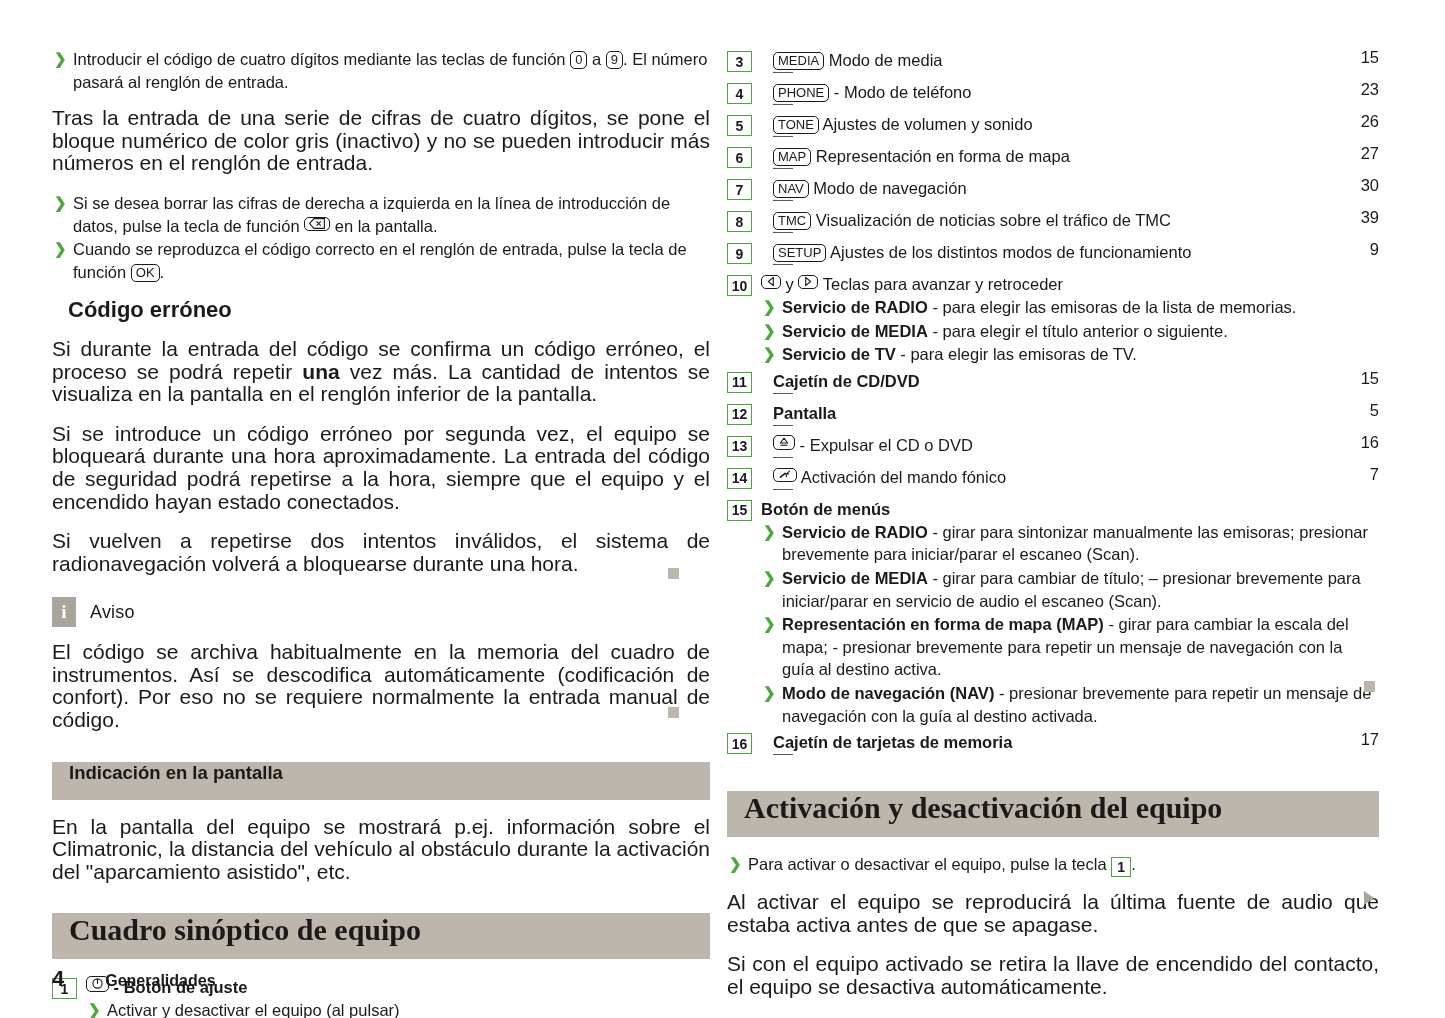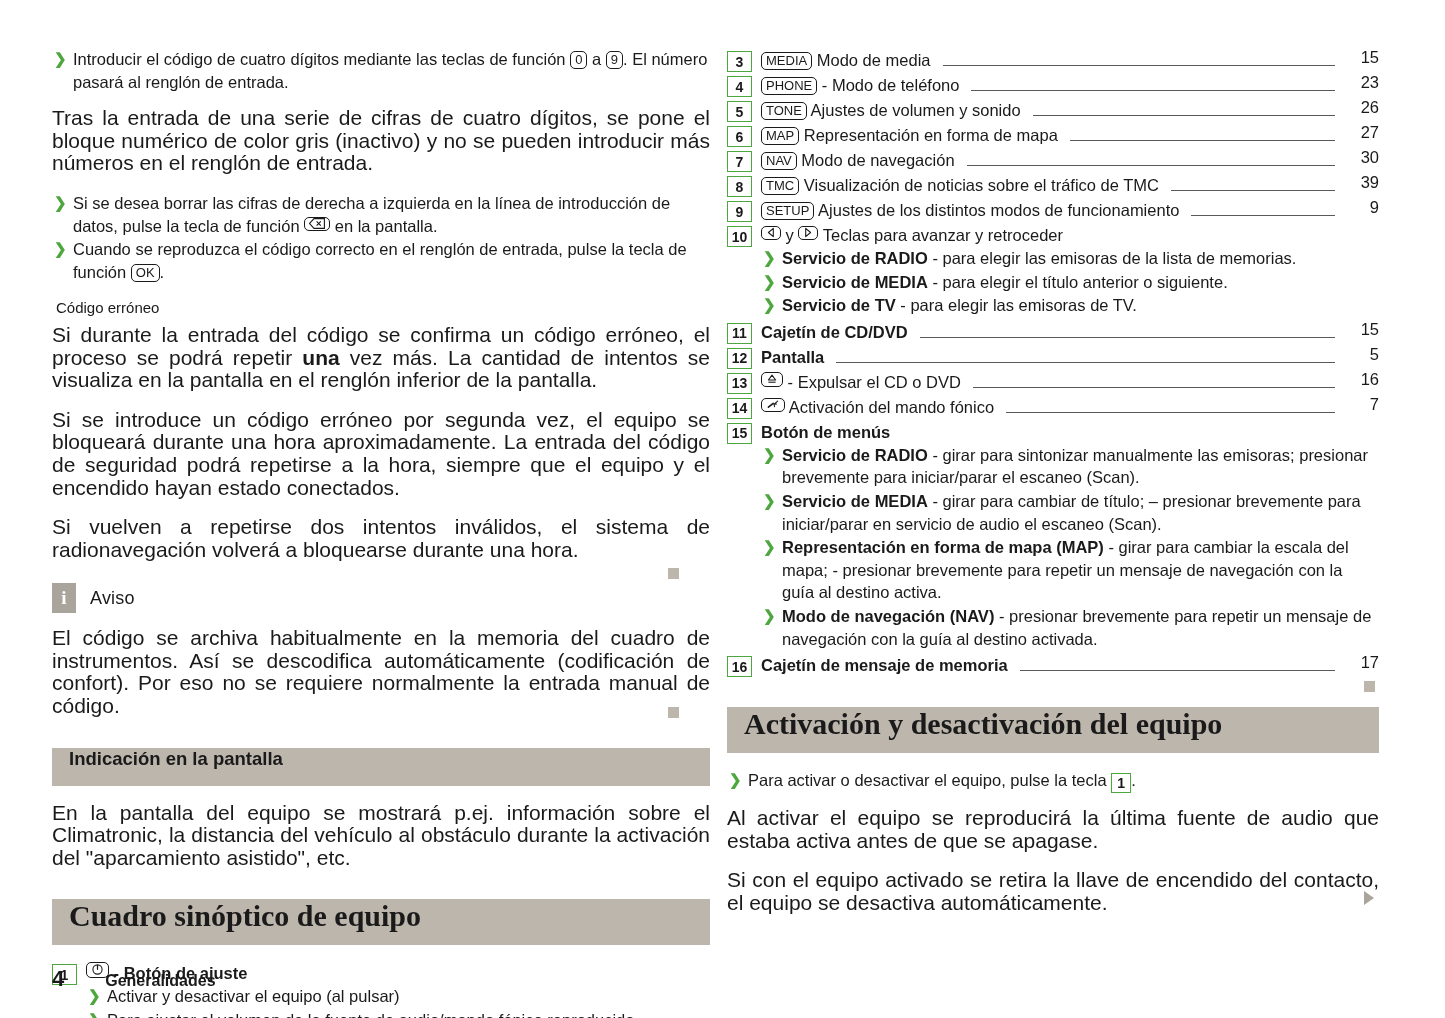--- a/index.html
+++ b/index.html
@@ -39,21 +39,21 @@
   }
   .blist li .chev{
     position:absolute;left:2px;top:0px;
     color:#4ea63f;
     font-weight:bold;
     font-size:15px;
     line-height:22.6px;
   }
 
   
-  .subhead{font-size:15px;font-weight:normal;line-height:22.6px;margin:4px;}
+  .subhead{font-size:22px;font-weight:bold;line-height:22.6px;margin:16px;}
 
   
   .note-head{display:flex;align-items:center;gap:14px;margin:22px 0 14px 0;}
   .note-icon{
     width:24px;height:30px;background:#a9a49c;color:#ffffff;
     display:flex;align-items:center;justify-content:center;
     font-size:19px;font-weight:bold;font-family:"Liberation Serif",serif;
   }
   .note-title{font-size:18px;font-weight:normal;letter-spacing:.2px;text-align:center;}
 
@@ -97,21 +97,21 @@
   }
   .numbox.inline{height:18px;min-width:14px;vertical-align:-2px;}
 
   
   .items{margin:0;padding:0;list-style:none;}
   .item{display:flex;align-items:flex-start;margin-bottom:1px;}
   .item-num{flex:0 0 auto;width:34px;padding-top:3px;}
   .item-body{flex:1 1 auto;min-width:0;}
   .item-line{
     display:flex;align-items:baseline;
-    font-size:16.5px;line-height:24px;
+    font-size:16.5px;line-height:24px;flex-direction:column;
   }
   .item-label{flex:0 0 auto;white-space:nowrap;}
   .item-label.b{font-weight:bold;}
   .leader{
     flex:1 1 auto;
     border-bottom:1.4px solid #5a5a5a;
     margin:0 10px 6px 12px;
     min-width:20px;
   }
   .pg{flex:0 0 auto;width:34px;text-align:right;font-size:16.5px;}
@@ -390,21 +390,21 @@
               <span class="chev">❯</span><b>Modo de navegación (NAV)</b><span> - presionar brevemente para repetir un mensaje de navegación con la guía al destino activada.</span>
             </li>
           </ul>
         </div>
       </li>
 
       <li class="item">
         <div class="item-num"><span class="numbox">16</span></div>
         <div class="item-body">
           <div class="item-line">
-            <span class="item-label b">Cajetín de mensaje de memoria</span>
+            <span class="item-label b">Cajetín de tarjetas de memoria</span>
             <span class="leader"></span>
           </div>
         </div>
         <div class="pg">17</div>
       </li>
     </ul>
 
     <div class="bar big" style="margin-top:30px">
       <span class="bar-text">Activación y desactivación del equipo</span>
     </div>

